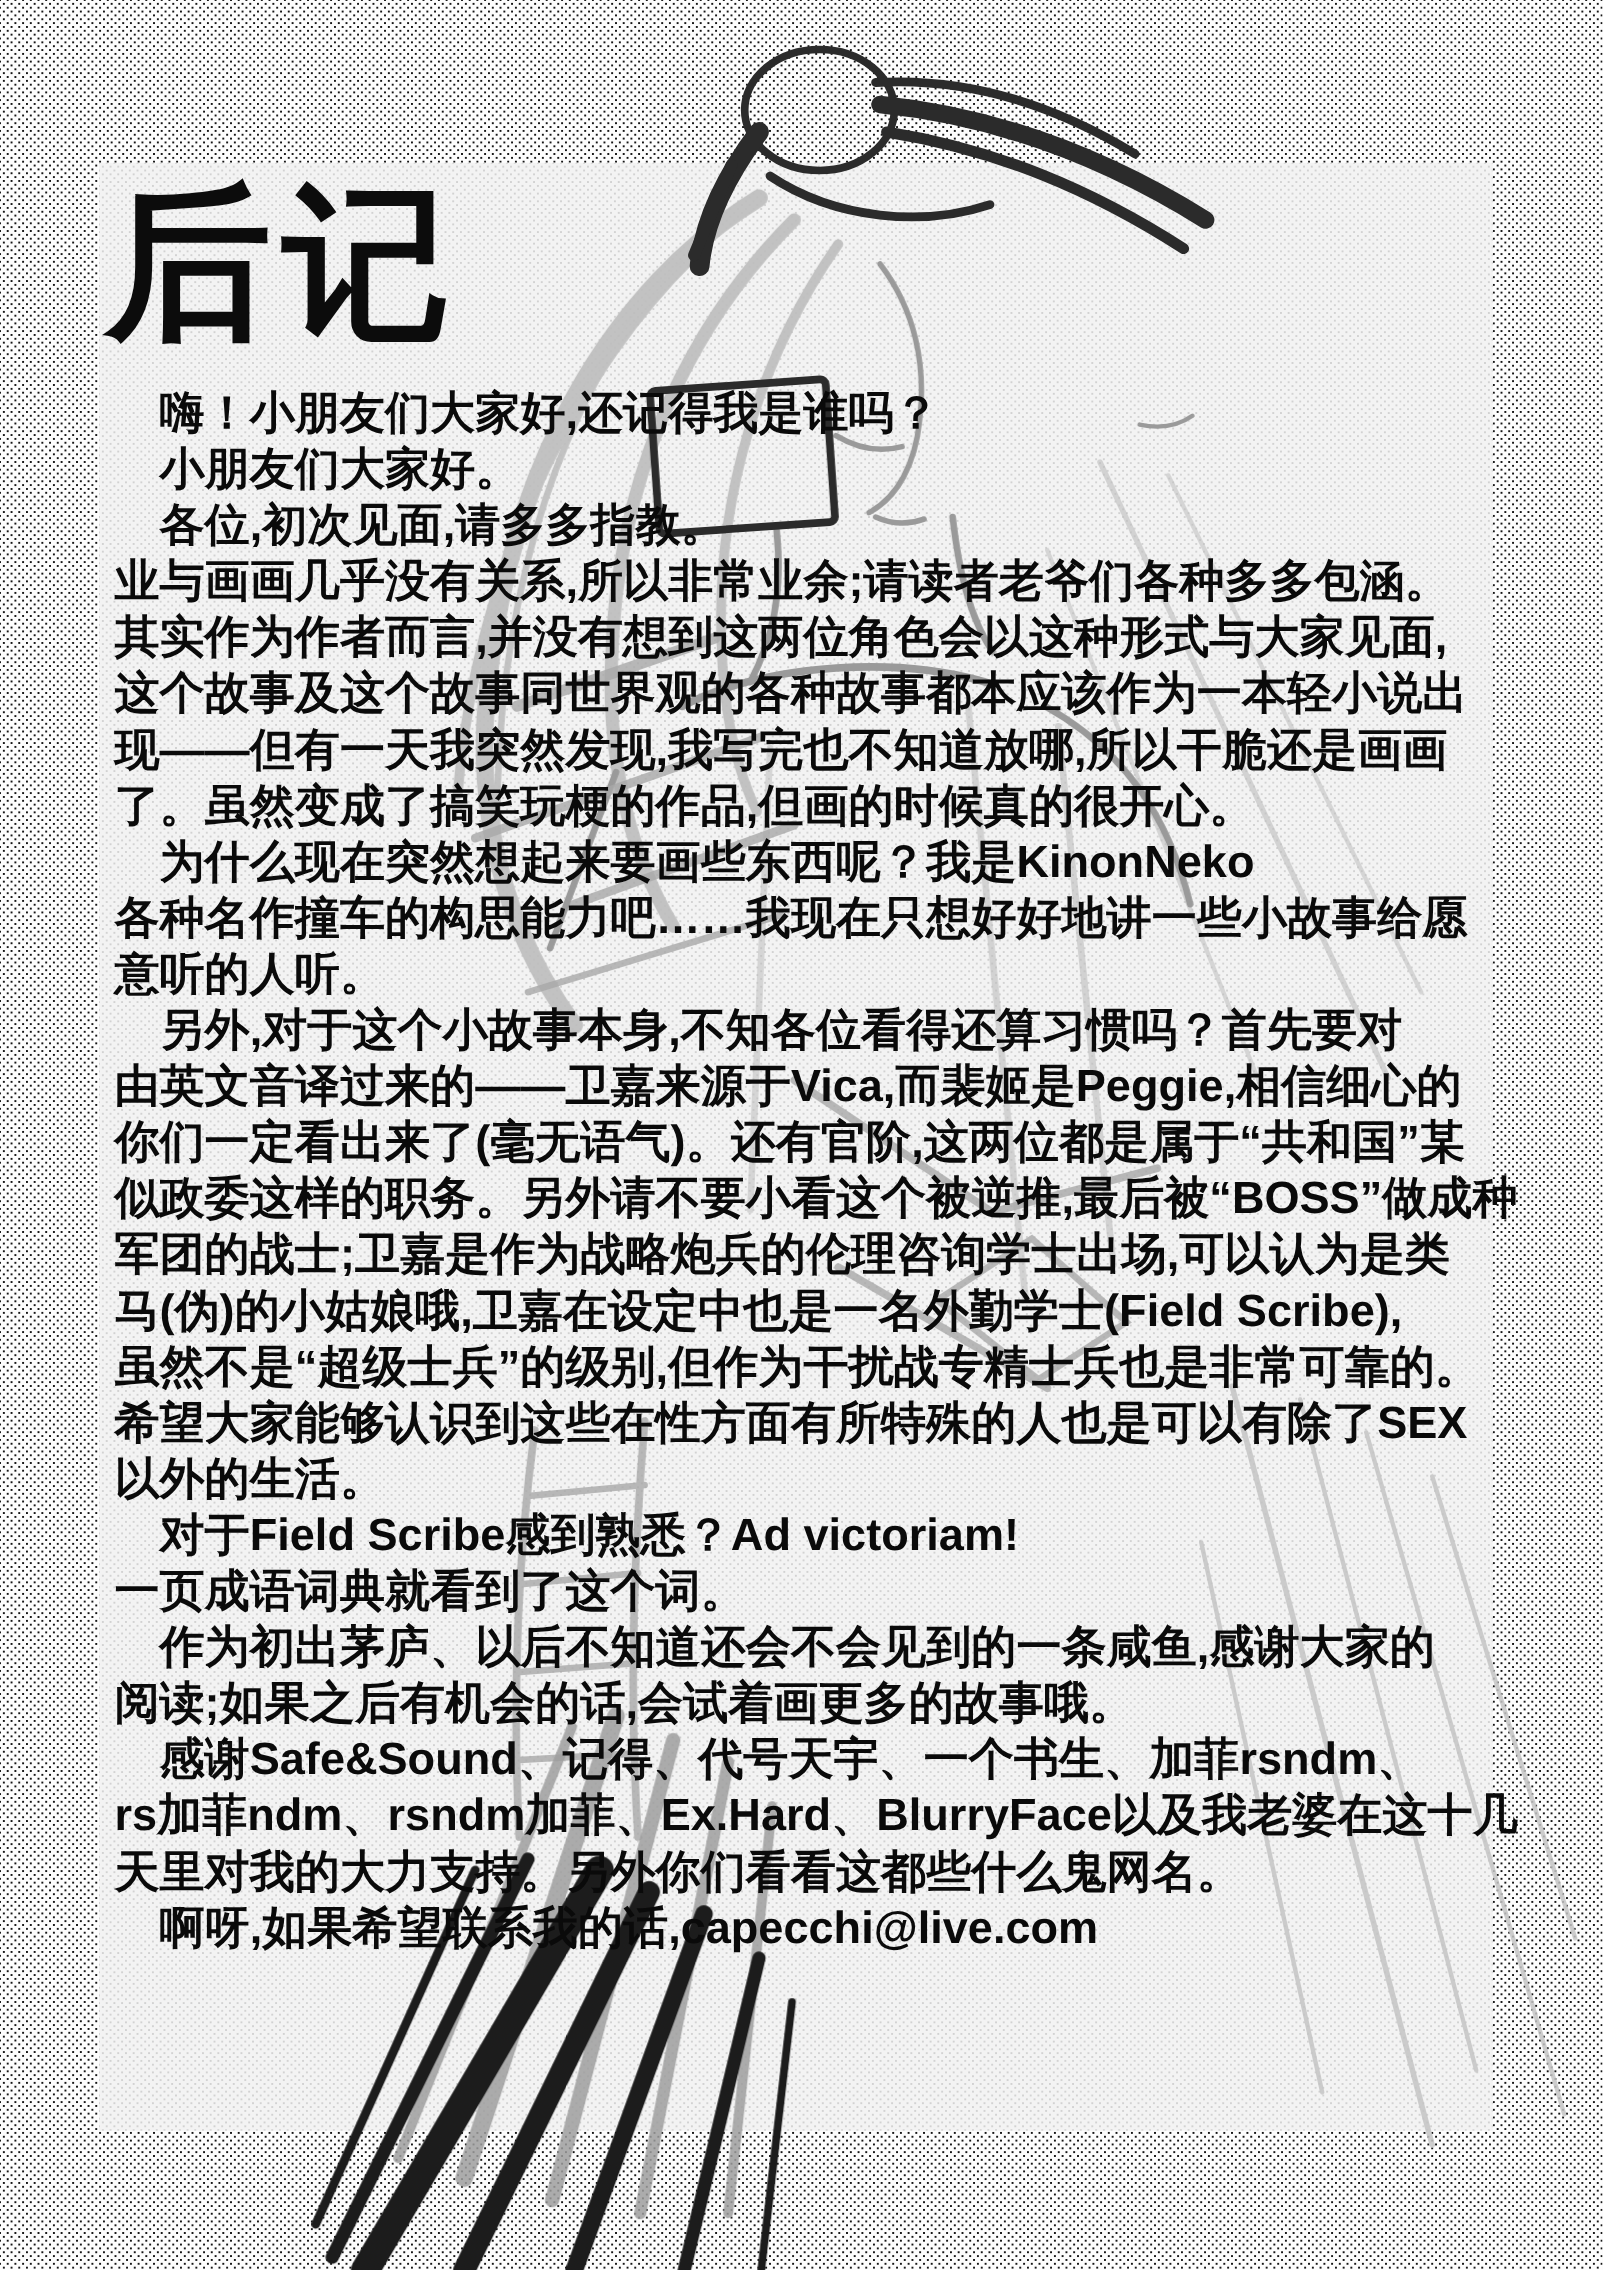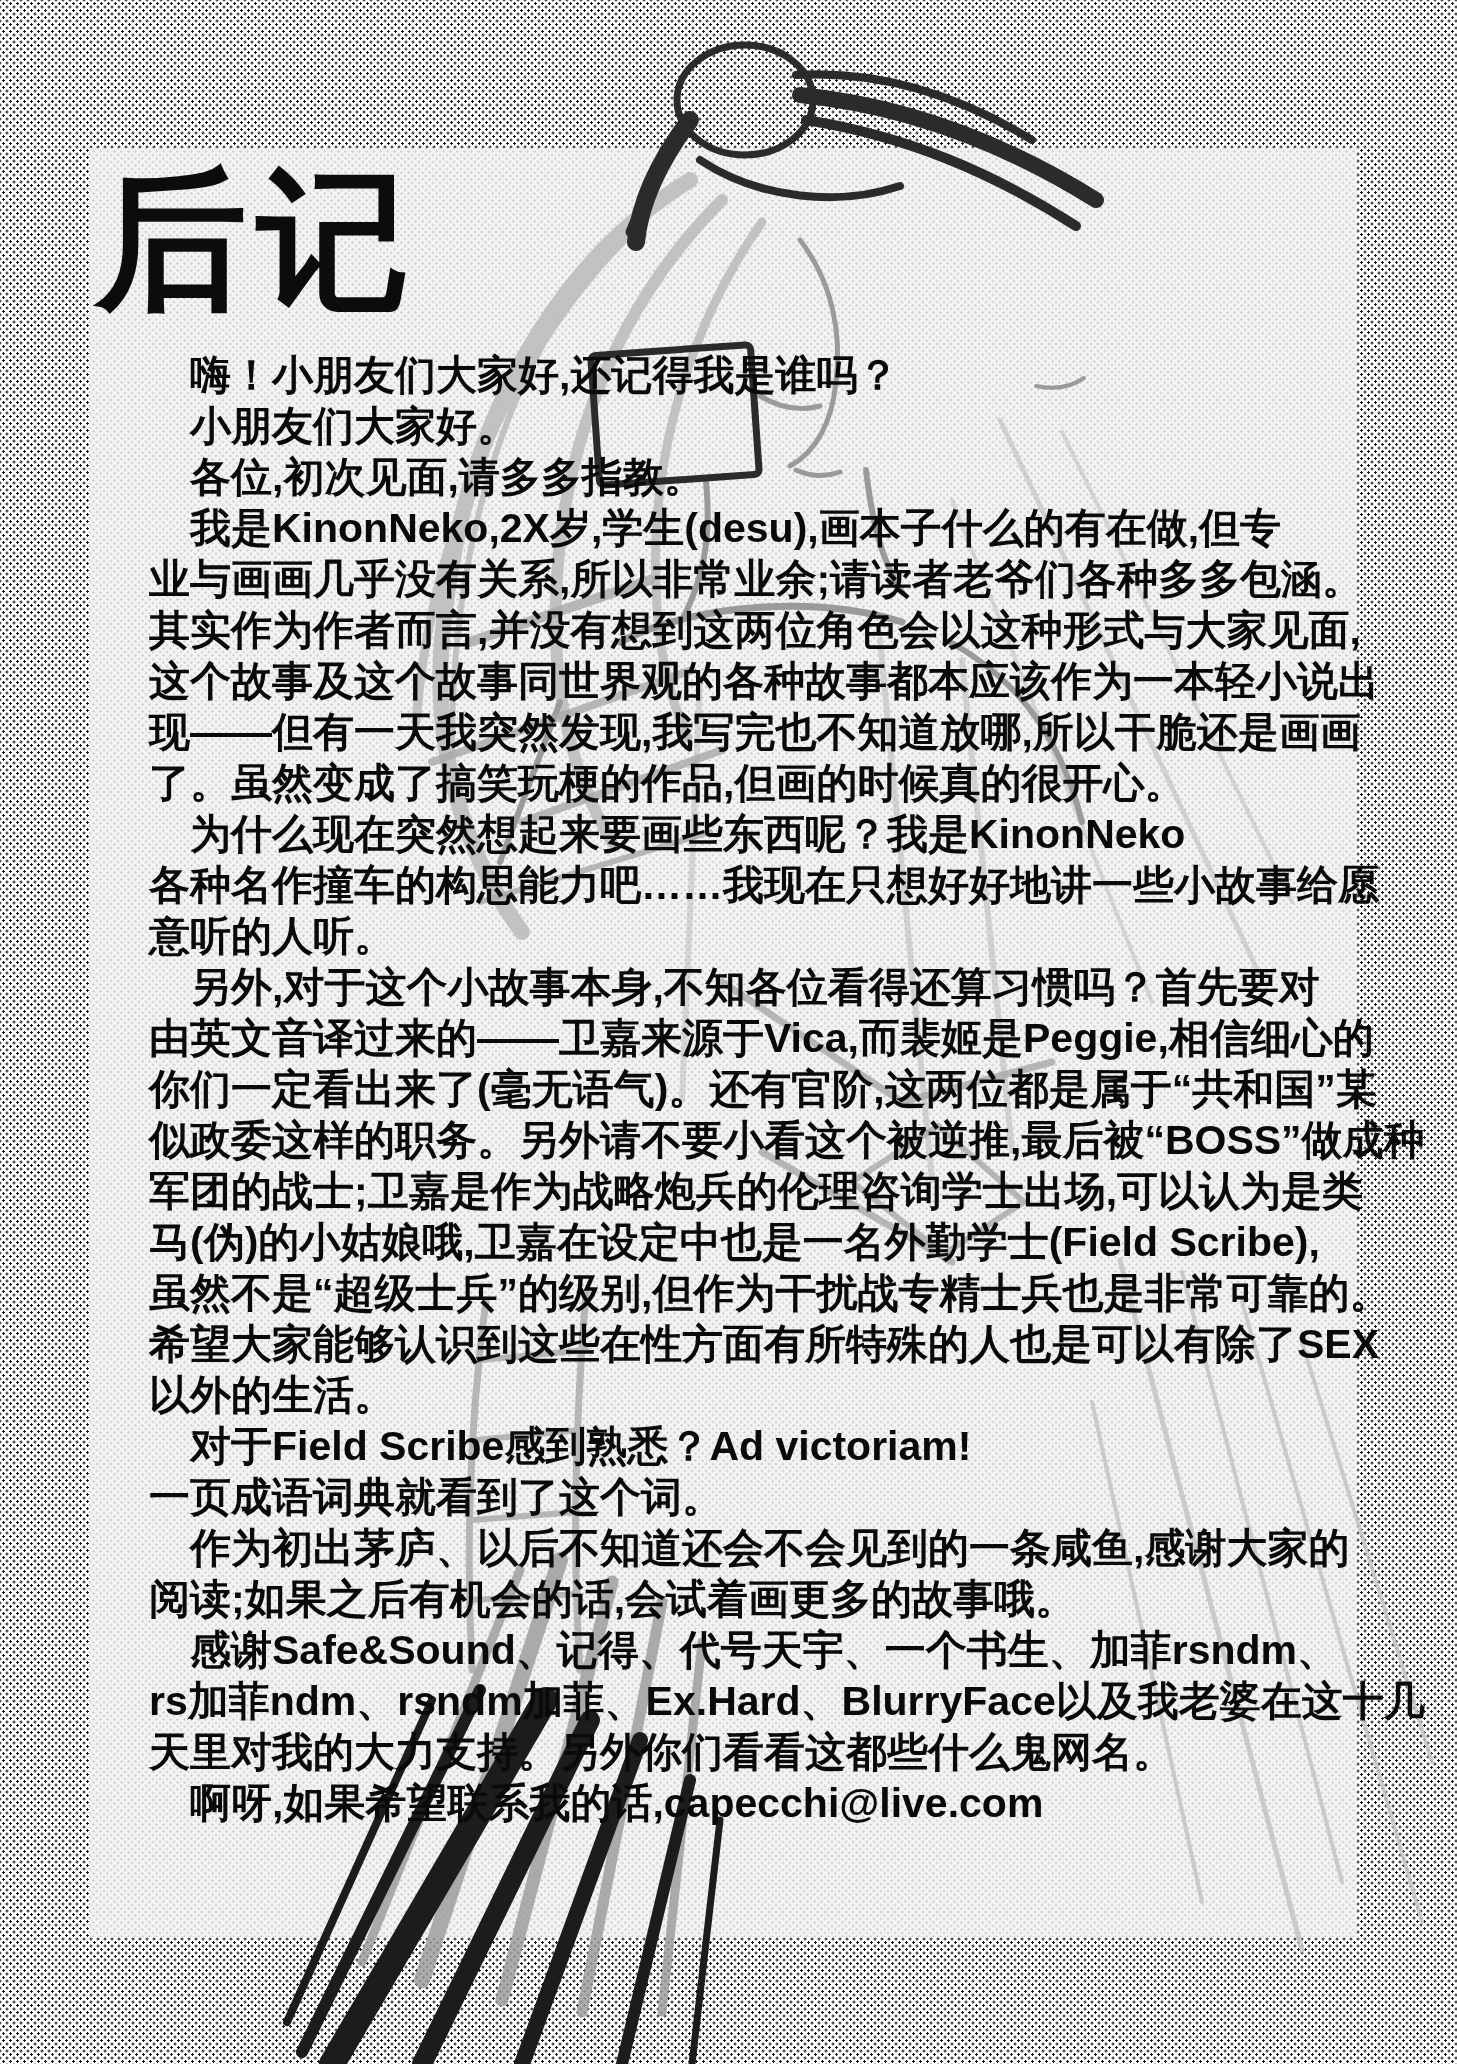--- a/index.html
+++ b/index.html
@@ -30,21 +30,21 @@
   }
   .sketch{position:absolute;left:0;top:0;z-index:1;pointer-events:none;}
   .content{position:absolute;inset:0;z-index:2;}
   .title{
     position:absolute;left:95px;top:160px;margin:0;
     font-size:152px;line-height:160px;font-weight:900;color:#0c0c0c;
     letter-spacing:10px;white-space:nowrap;text-align:center;
   }
   .text{
     position:absolute;left:104px;top:350px;width:1252px;
-    color:#0a0a0a;font-weight:700;font-size:41px;margin-left:45px;
+    color:#0a0a0a;font-weight:700;font-size:41px;
   }
   .line{
     display:block;height:51px;line-height:51px;white-space:nowrap;overflow:visible;
   }
 </style>
 </head>
 <body>
 
 <div class="halftone-border"></div>
 <div class="page"></div>
@@ -130,21 +130,20 @@
     <path d="M720 1820 L692 2064" stroke-width="7"></path>
   </g>
 </svg>
 
 <div class="content">
   <h1 class="title">后记</h1>
   <div class="text">
     <span class="line">　嗨！小朋友们大家好,还记得我是谁吗？</span>
     <span class="line">　小朋友们大家好。</span>
     <span class="line">　各位,初次见面,请多多指教。</span>
-    <span class="line">　我是KinonNeko,2X岁,学生(desu),画本子什么的有在做,但专</span>
     <span class="line">业与画画几乎没有关系,所以非常业余;请读者老爷们各种多多包涵。</span>
     <span class="line">其实作为作者而言,并没有想到这两位角色会以这种形式与大家见面,</span>
     <span class="line">这个故事及这个故事同世界观的各种故事都本应该作为一本轻小说出</span>
     <span class="line">现——但有一天我突然发现,我写完也不知道放哪,所以干脆还是画画</span>
     <span class="line">了。虽然变成了搞笑玩梗的作品,但画的时候真的很开心。</span>
     <span class="line">　为什么现在突然想起来要画些东西呢？我是KinonNeko</span>
     <span class="line">各种名作撞车的构思能力吧……我现在只想好好地讲一些小故事给愿</span>
     <span class="line">意听的人听。</span>
     <span class="line">　另外,对于这个小故事本身,不知各位看得还算习惯吗？首先要对</span>
     <span class="line">由英文音译过来的——卫嘉来源于Vica,而裴姬是Peggie,相信细心的</span>

